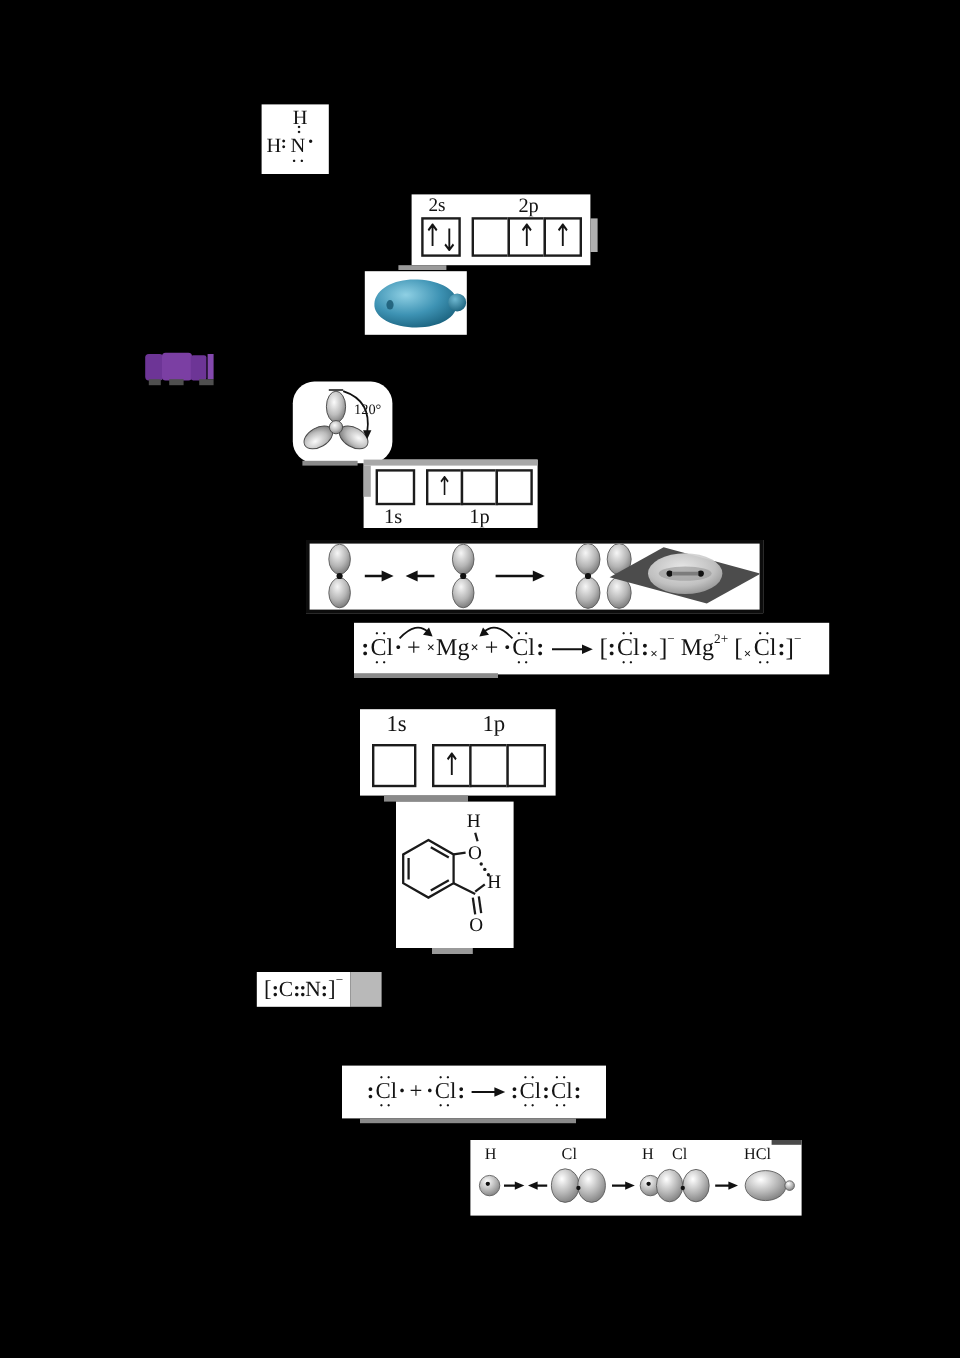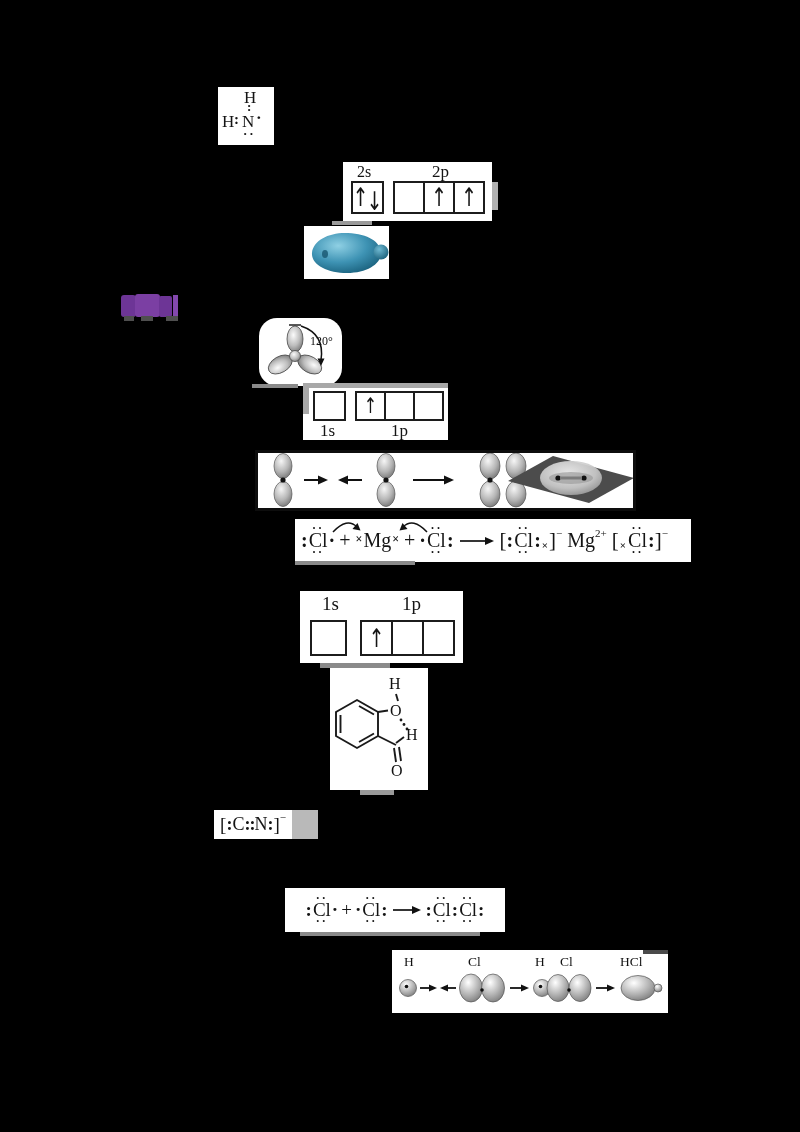--- a/index.html
+++ b/index.html
@@ -87,21 +87,21 @@
   <div>
     <div class="artifact" style="left:121px;top:295px;width:15px;height:22px;background:#6d3596;border-radius:3px;"></div>
     <div class="artifact" style="left:135px;top:294px;width:25px;height:23px;background:#7b3fa3;border-radius:3px;"></div>
     <div class="artifact" style="left:159px;top:296px;width:13px;height:21px;background:#6d3596;border-radius:2px;"></div>
     <div class="artifact" style="left:173px;top:295px;width:5px;height:21px;background:#8348ad;"></div>
     <div class="artifact" style="left:124px;top:316px;width:10px;height:5px;background:#4f4f4f;"></div>
     <div class="artifact" style="left:141px;top:316px;width:12px;height:5px;background:#4f4f4f;"></div>
     <div class="artifact" style="left:166px;top:316px;width:12px;height:5px;background:#4f4f4f;"></div>
   </div>
 
-  <div class="box" style="left:259px;top:318px;width:83px;height:68px;border-radius:18px;">
+  <div class="box" style="left:244px;top:318px;width:83px;height:68px;border-radius:18px;">
     <svg width="83" height="66">
       <defs>
         <radialGradient id="grayG" cx="40%" cy="35%" r="75%">
           <stop offset="0%" stop-color="#fbfbfb"></stop>
           <stop offset="55%" stop-color="#bdbdbd"></stop>
           <stop offset="100%" stop-color="#6e6e6e"></stop>
         </radialGradient>
       </defs>
       <g>
         <ellipse id="lobeT" cx="36" cy="21" rx="8" ry="13" fill="url(#grayG)" stroke="#4a4a4a" stroke-width="0.8"></ellipse>

